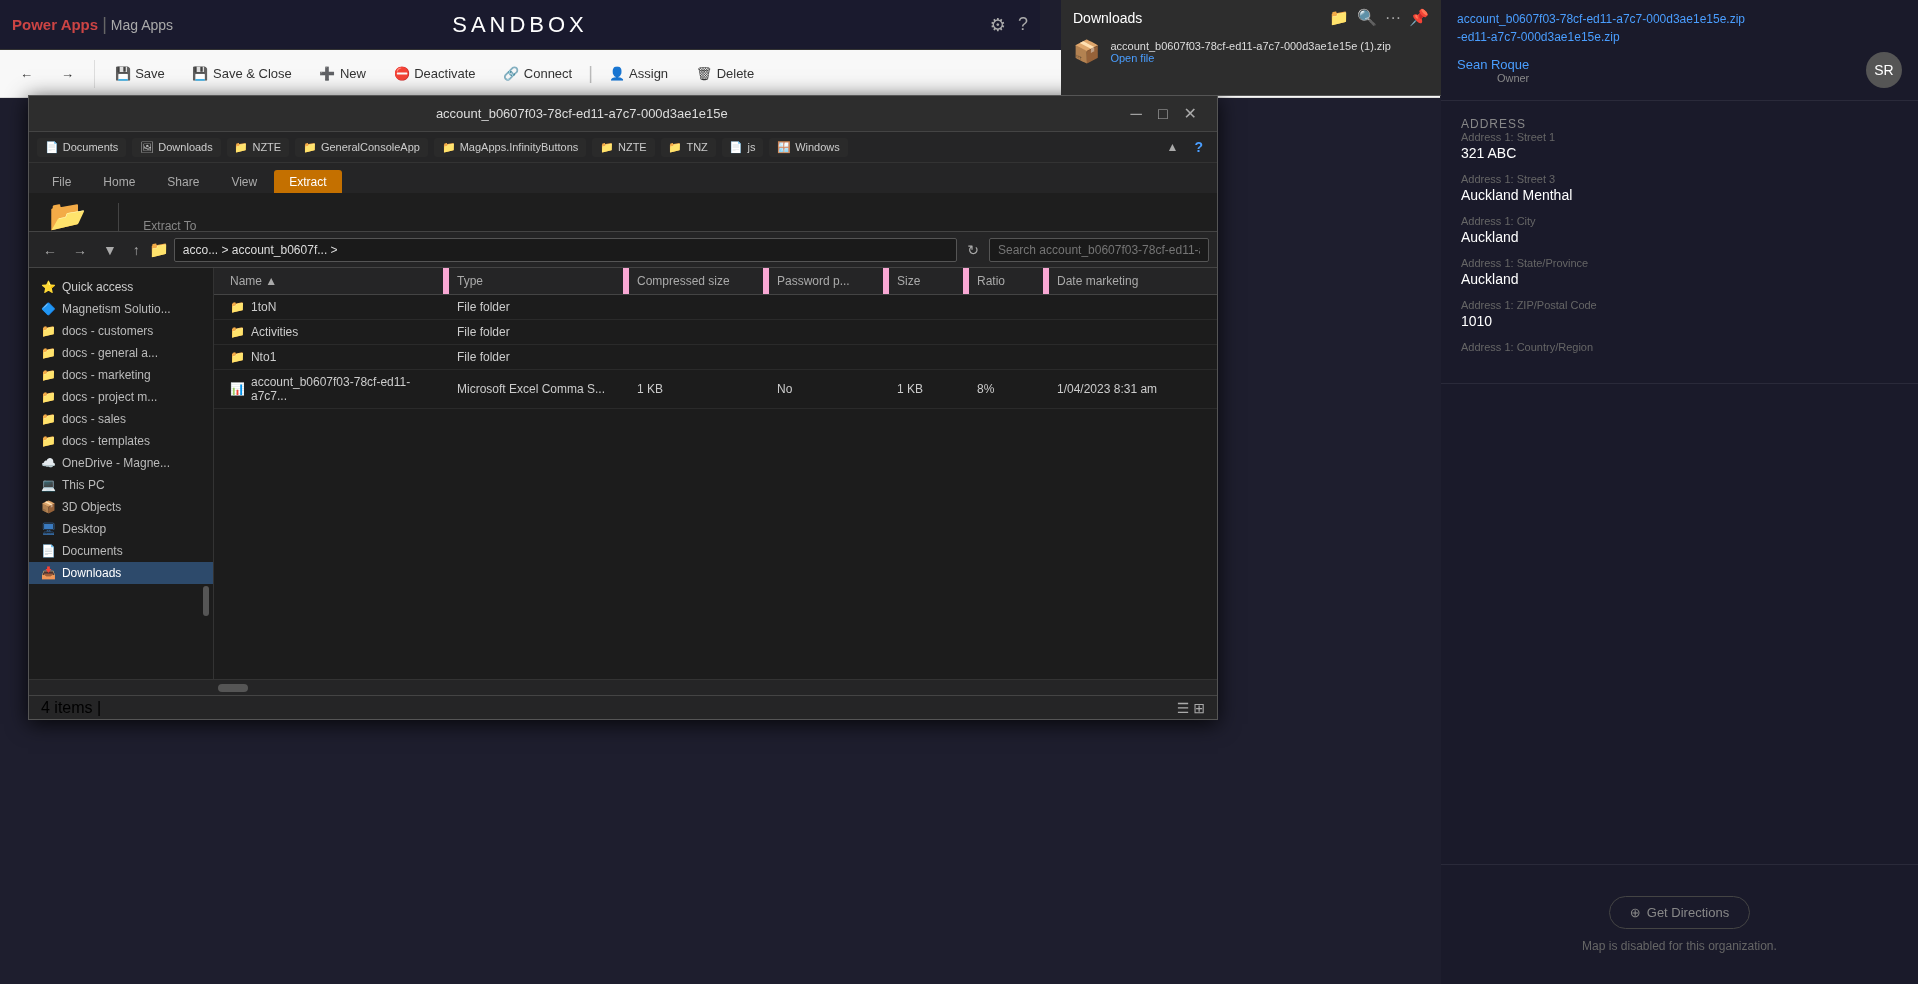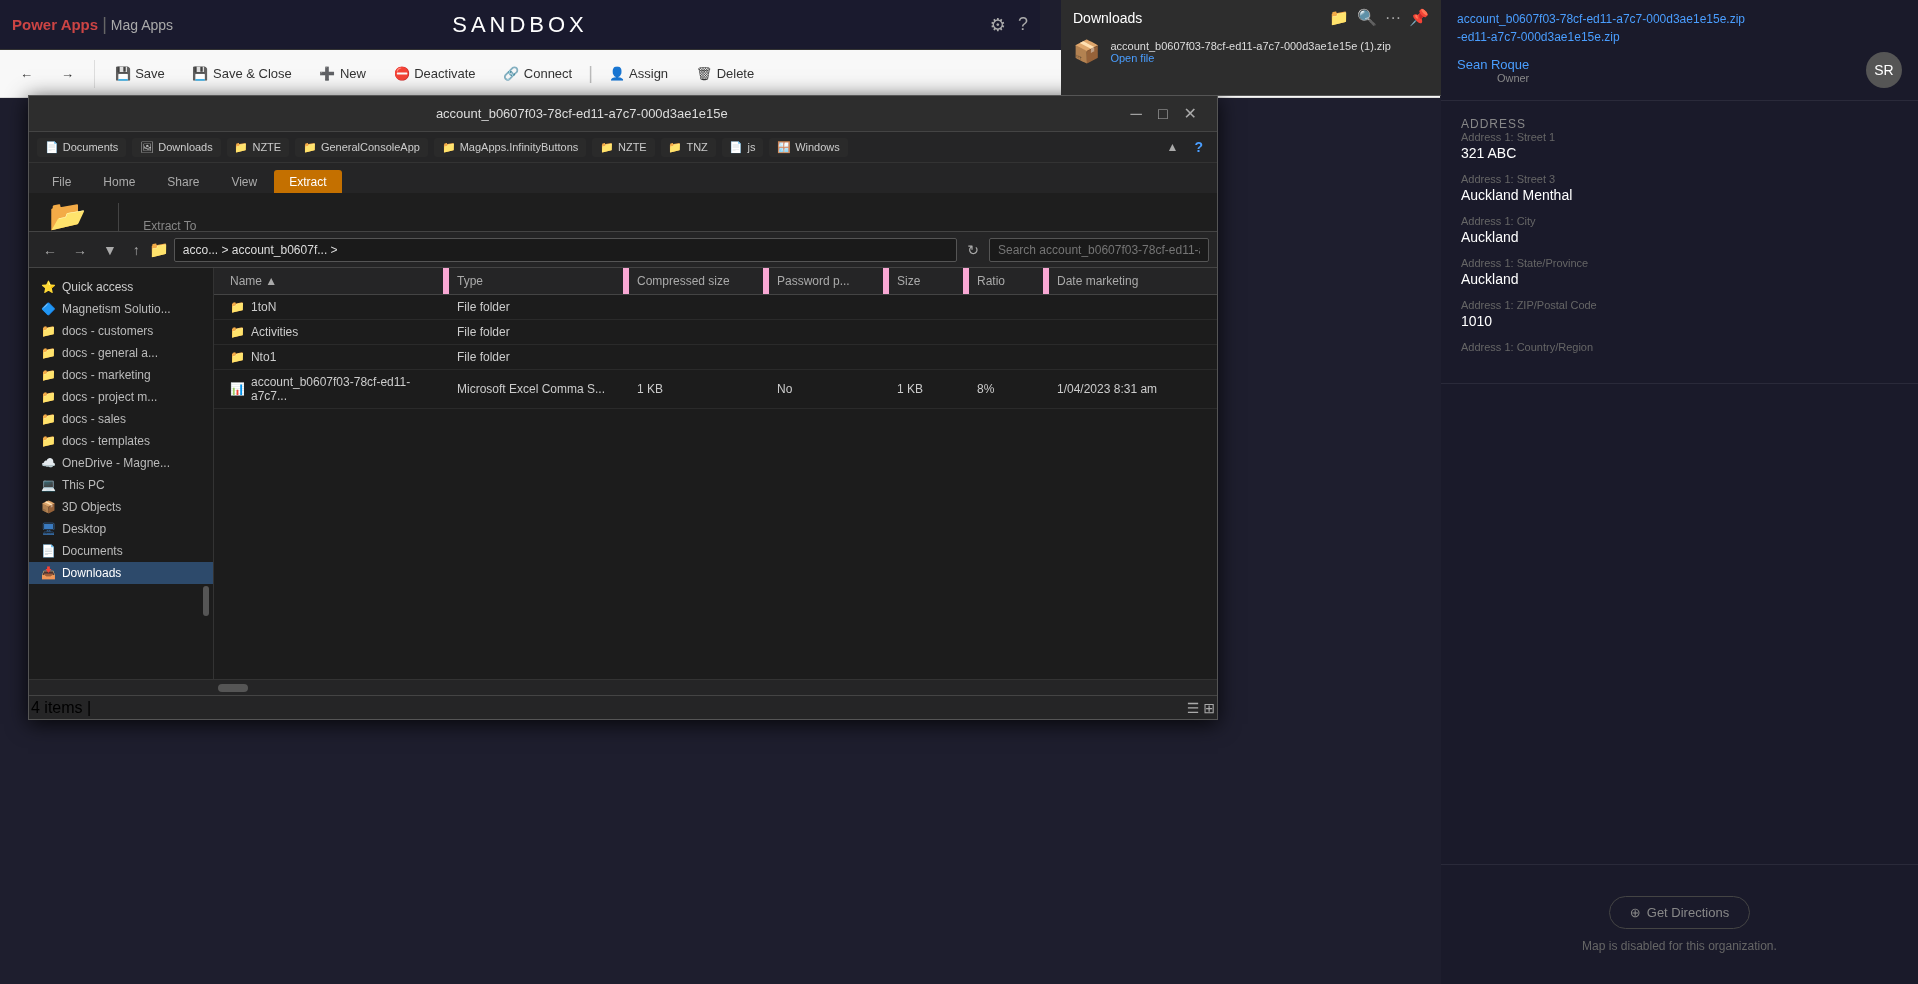--- a/index.html
+++ b/index.html
@@ -115,21 +115,21 @@
     .file-cell {
       padding: 5px 8px; font-size: 12px; color: #ccc;
     }
     .file-name-cell {
       display: flex; align-items: center; gap: 6px;
     }
 
     
     .status-bar {
       height: 24px; background: #252526; border-top: 1px solid #444;
-      display: flex; align-items: center; padding: 0 2px; justify-content: space-between;
+      display: flex; align-items: center; padding: 0 12px; justify-content: space-between;
     }
 
     
     .h-scroll {
       height: 16px; background: #252526; border-top: 1px solid #333;
       display: flex; align-items: center; padding: 0 4px;
     }
 
     
     .downloads-notification {

